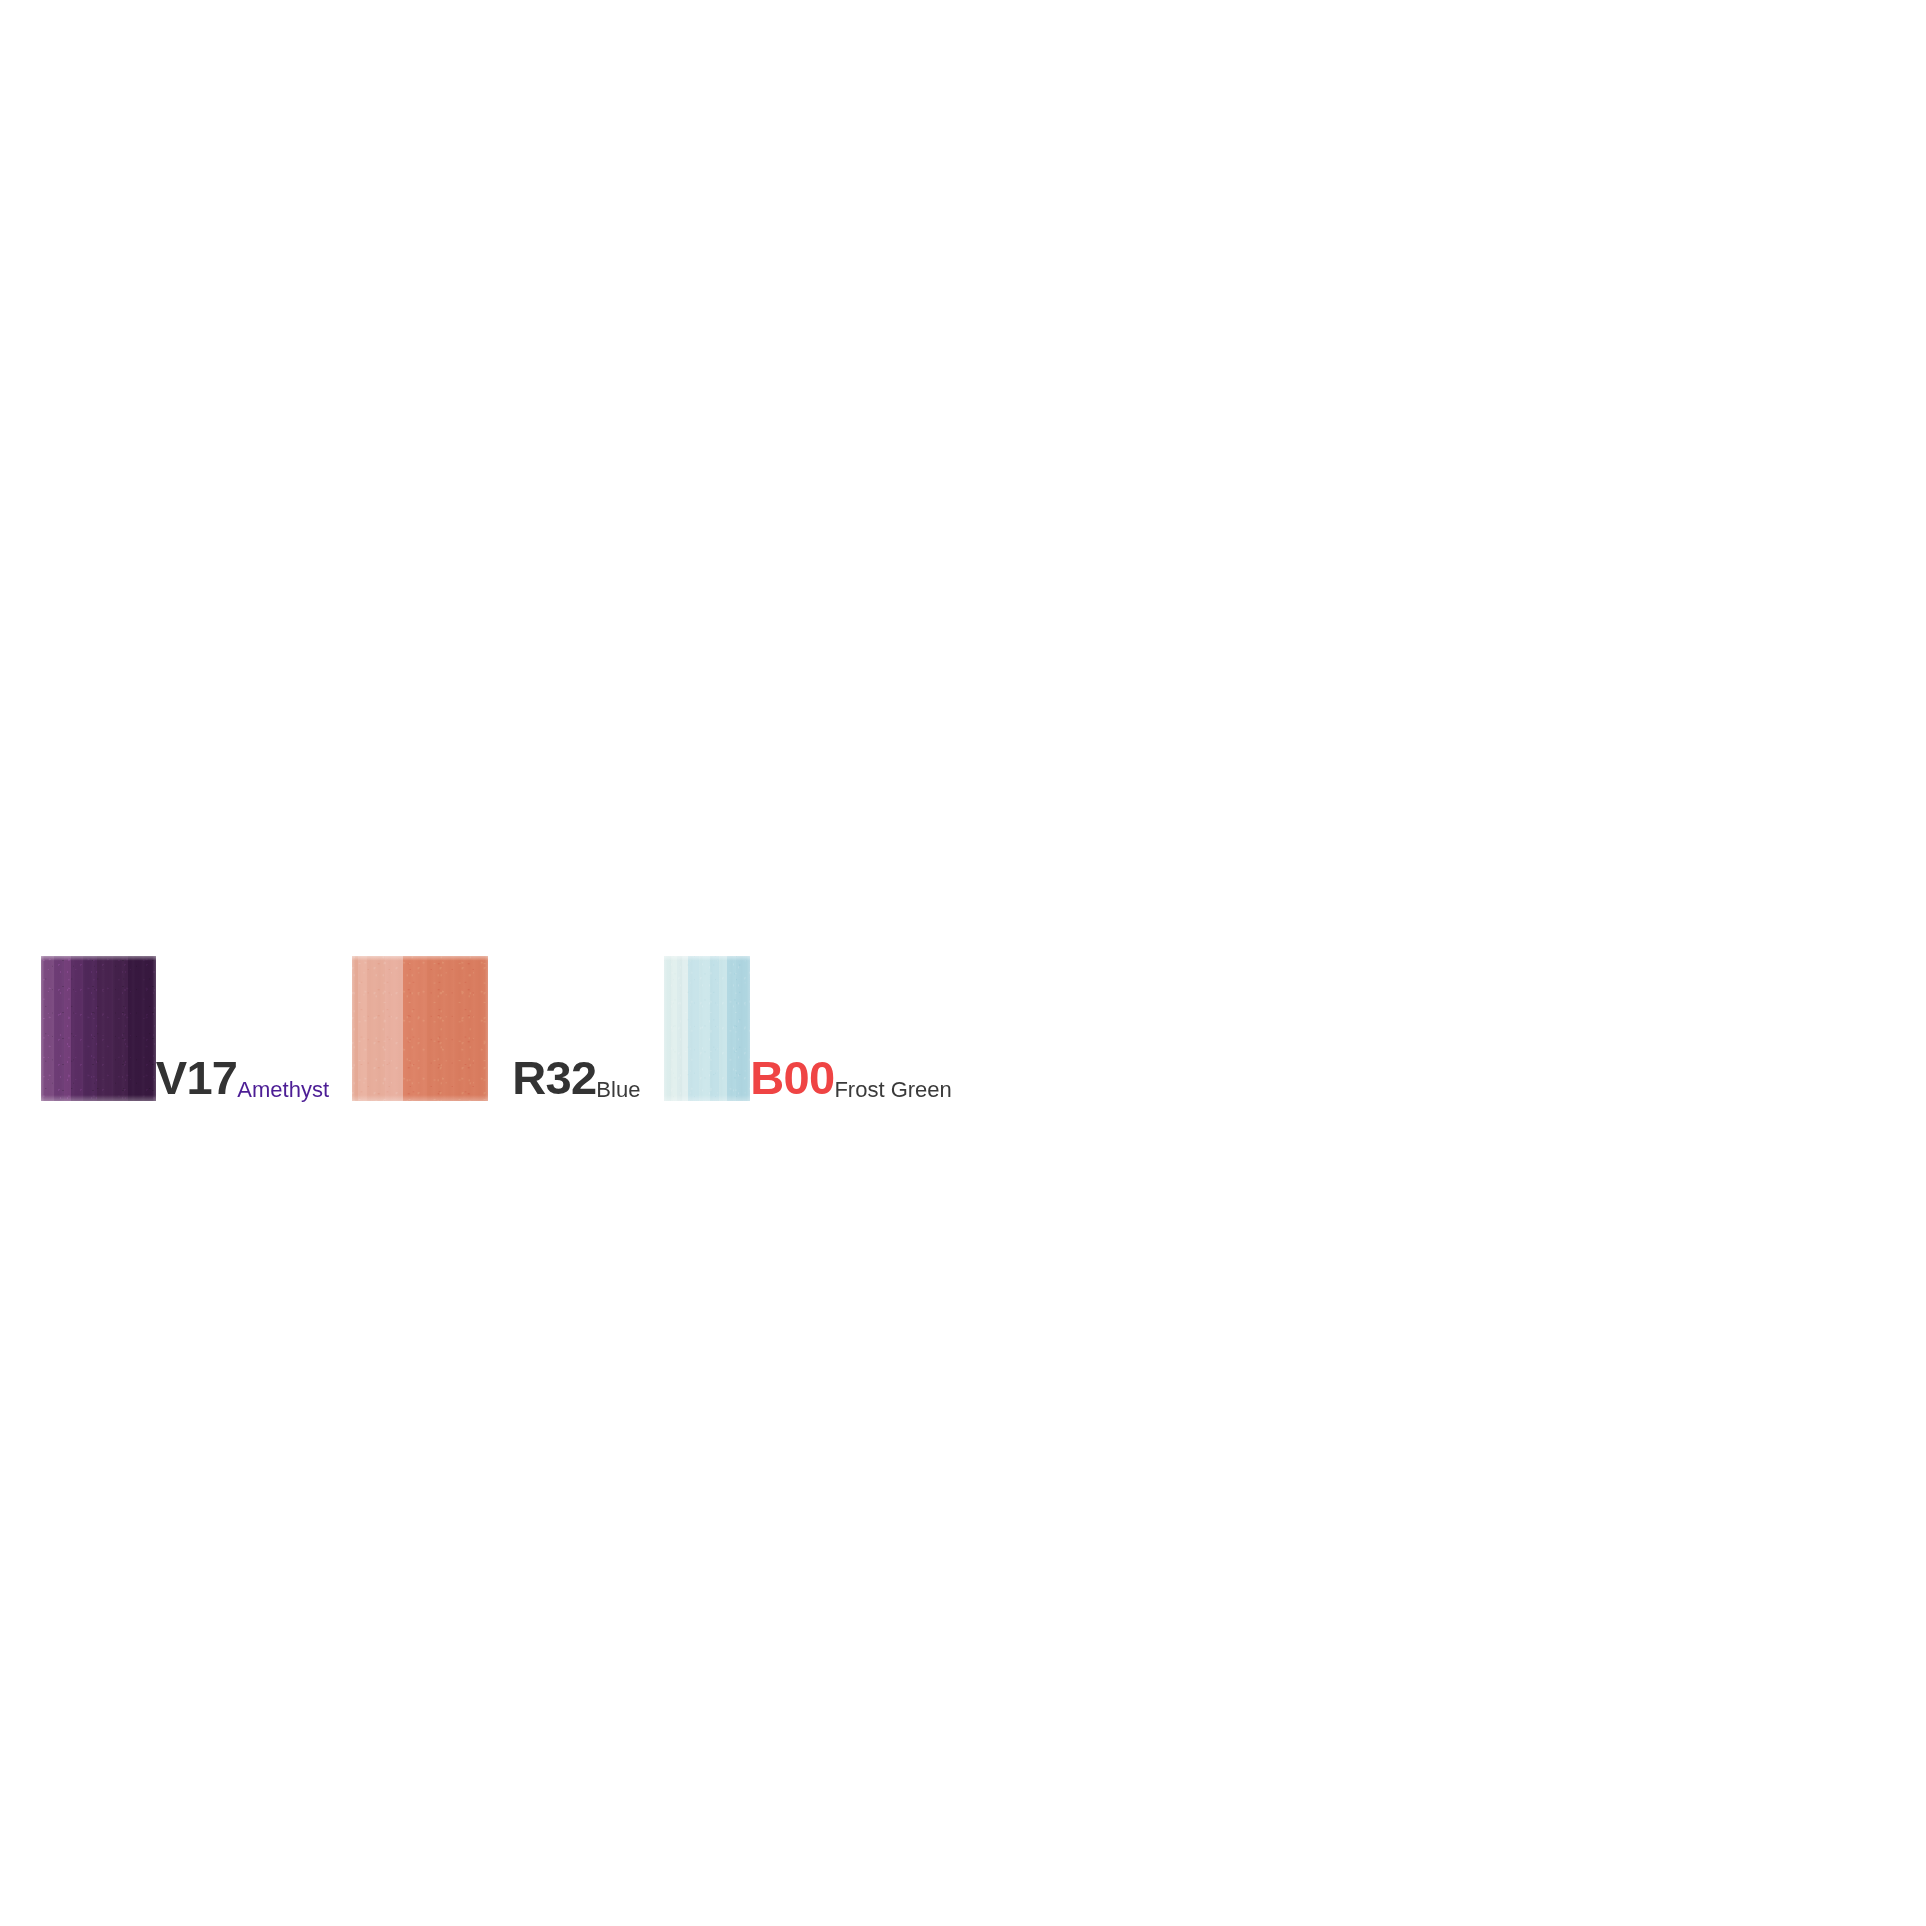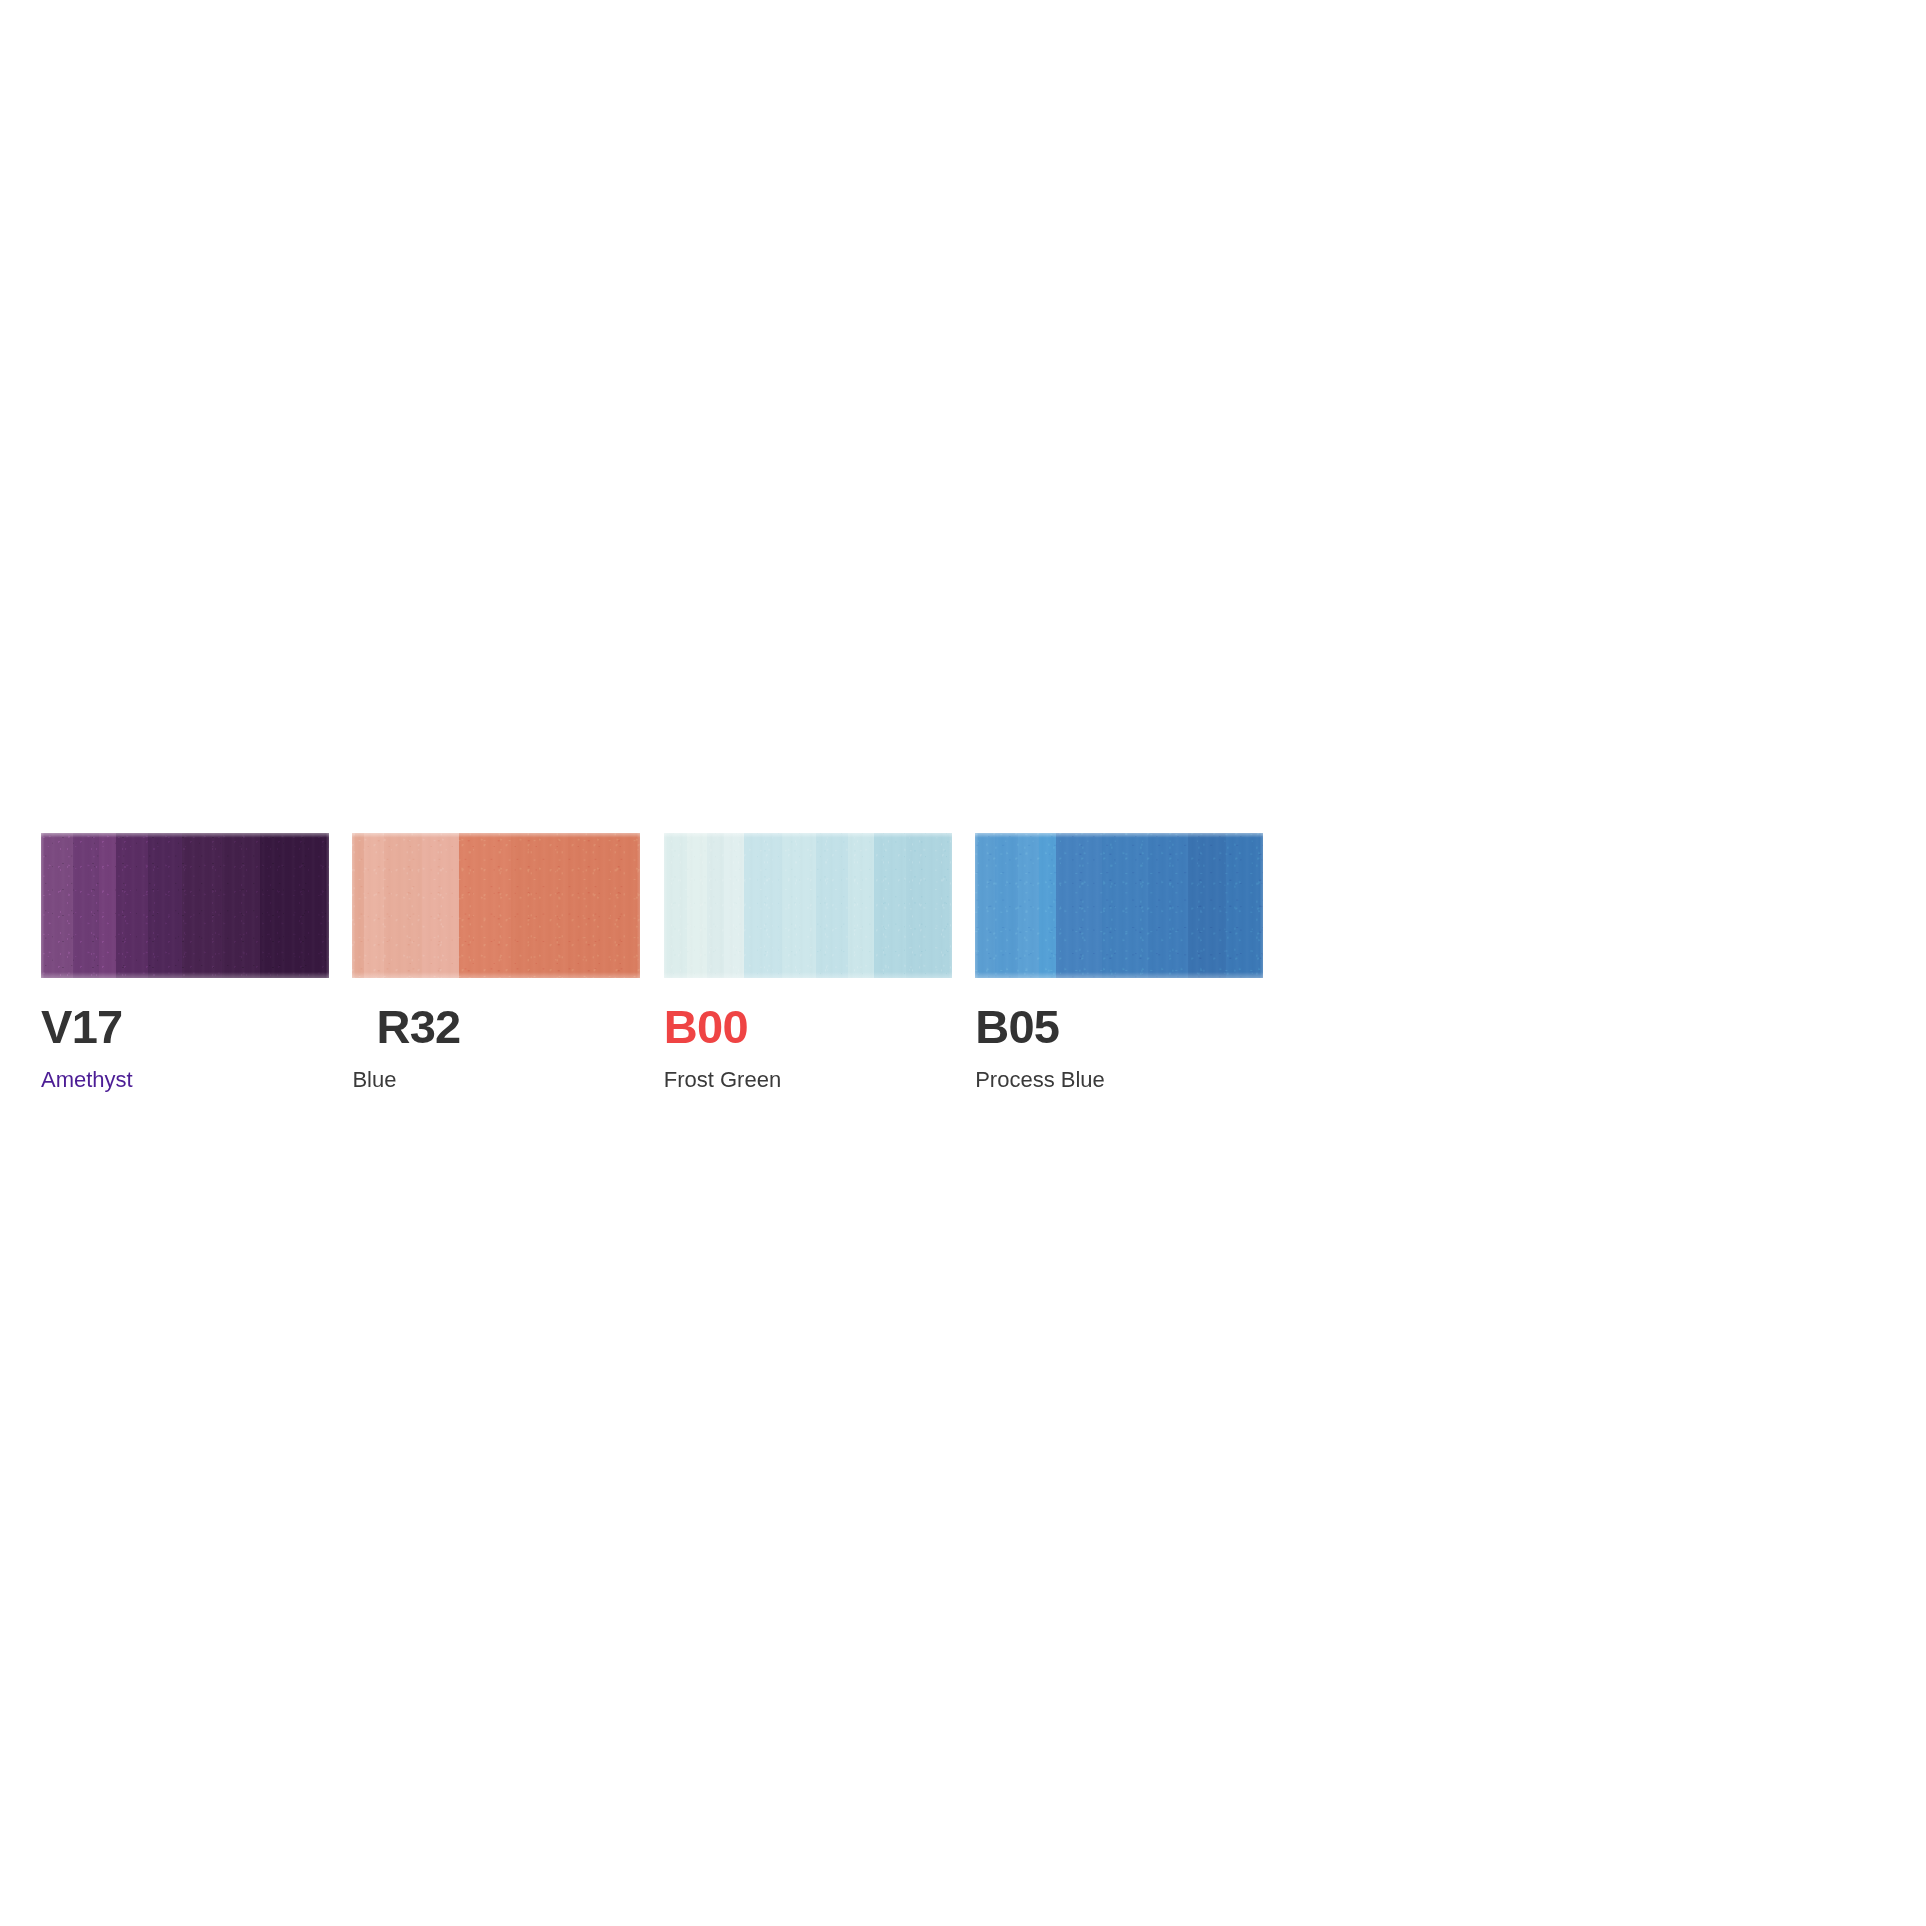--- a/index.html
+++ b/index.html
@@ -25,21 +25,21 @@
     width: 1826px;
     height: 268px;
     display: flex;
     flex-direction: row;
     gap: 23.4px;
   }
 
   .swatch-card {
     width: 288px;
     display: flex;
-    flex-direction: column;
+    align-items: flex-end;
   }
 
   .swatch-chip {
     position: relative;
     width: 288px;
     height: 145px;
     overflow: hidden;
     background: #ffffff;
   }
 
@@ -190,35 +190,14 @@
           <div class="chip-band" style="left: 73%; width: 11%; background: rgb(178, 216, 226); opacity: 1;"></div>
           <div class="chip-band" style="left: 84%; width: 16%; background: rgb(174, 213, 224); opacity: 1;"></div>
         </div>
         <div class="chip-streak"></div>
         <div class="chip-grain" style="background-position: 19px 13.4px;"></div>
         <div class="chip-edge"></div>
       </div>
       <div class="swatch-code" style="color: #ef4444;">B00</div>
       <div class="swatch-name" style="color: rgb(58, 58, 58);">Frost Green</div>
     </div>
-    <div class="swatch-card">
-      <div class="swatch-chip">
-        <div class="chip-base" style="background: rgb(63, 124, 186);"></div>
-        <div class="chip-bands">
-          <div class="chip-band" style="left: 0%; width: 7%; background: rgb(91, 158, 210); opacity: 1;"></div>
-          <div class="chip-band" style="left: 7%; width: 8%; background: rgb(86, 155, 209); opacity: 1;"></div>
-          <div class="chip-band" style="left: 15%; width: 7%; background: rgb(92, 161, 213); opacity: 1;"></div>
-          <div class="chip-band" style="left: 22%; width: 6%; background: rgb(84, 160, 214); opacity: 1;"></div>
-          <div class="chip-band" style="left: 28%; width: 16%; background: rgb(70, 130, 191); opacity: 1;"></div>
-          <div class="chip-band" style="left: 44%; width: 16%; background: rgb(66, 128, 189); opacity: 1;"></div>
-          <div class="chip-band" style="left: 60%; width: 14%; background: rgb(63, 124, 186); opacity: 1;"></div>
-          <div class="chip-band" style="left: 74%; width: 13%; background: rgb(58, 115, 177); opacity: 1;"></div>
-          <div class="chip-band" style="left: 87%; width: 13%; background: rgb(59, 120, 182); opacity: 1;"></div>
-        </div>
-        <div class="chip-streak"></div>
-        <div class="chip-grain" style="background-position: 23.4px 16.7px;"></div>
-        <div class="chip-edge"></div>
-      </div>
-      <div class="swatch-code" style="color: rgb(51, 51, 51);">B05</div>
-      <div class="swatch-name" style="color: rgb(58, 58, 58);">Process Blue</div>
-    </div>
   </div>
 
 
 </body></html>

